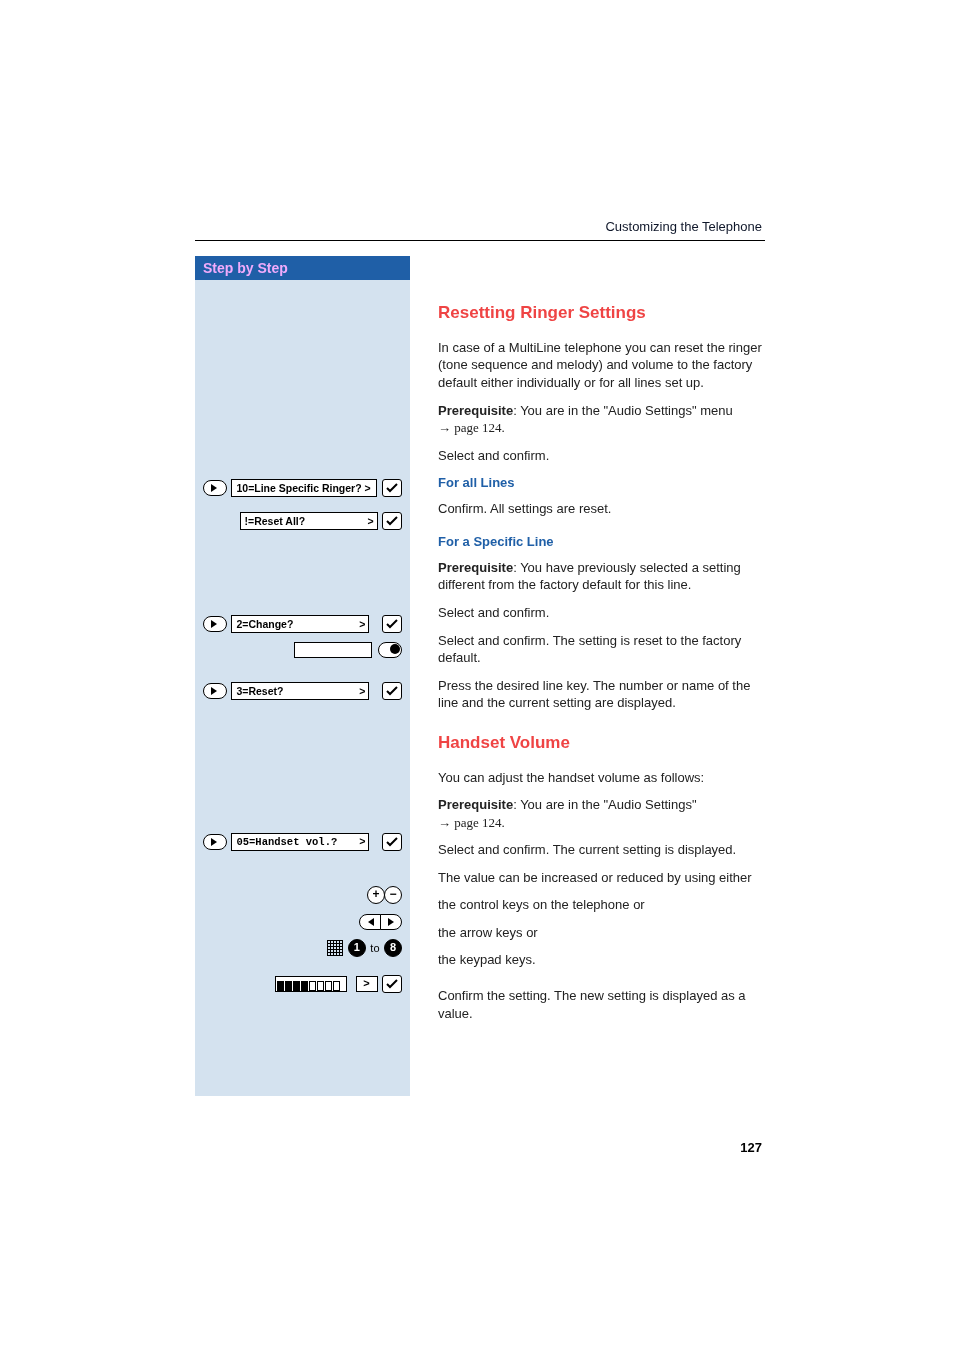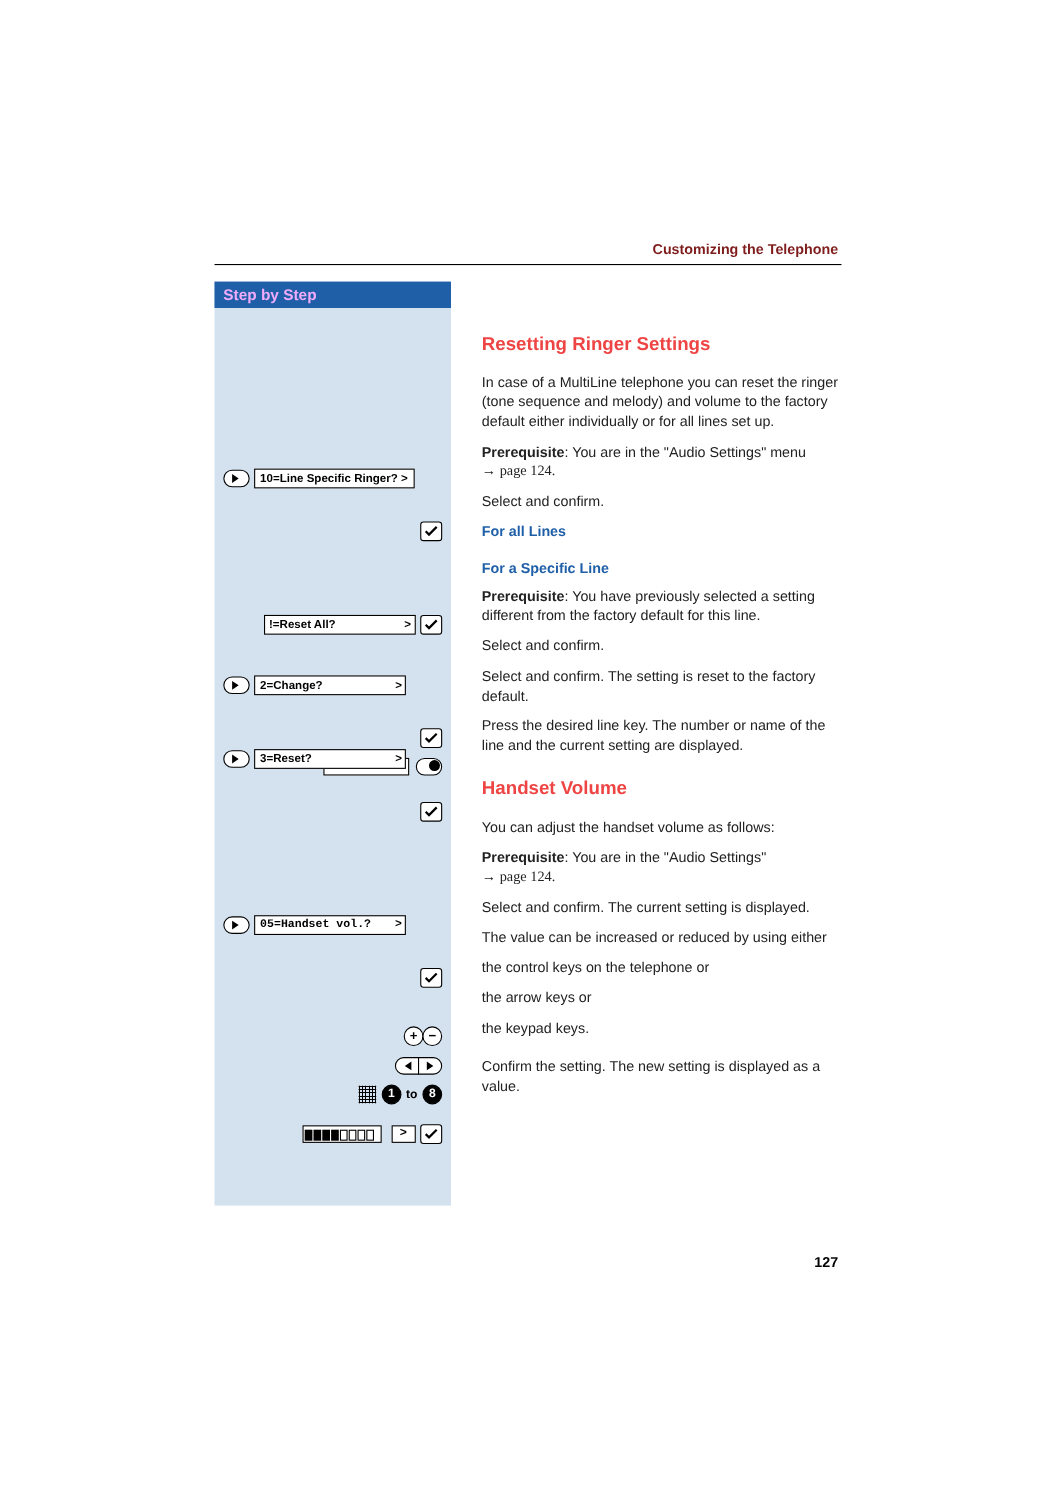--- a/index.html
+++ b/index.html
@@ -1,32 +1,32 @@
 <!DOCTYPE html>
 <html><head>
 <meta charset="utf-8">
 <style>
   html,body{margin:0;padding:0;background:#fff;font-family:Arial,Helvetica,sans-serif;color:#000;}
   .page{width:954px;height:1351px;position:relative;margin:0 auto;background:#fff;}
   .hr-top{position:absolute;left:195px;top:240px;width:570px;height:1px;background:#000;}
-  .hdr{position:absolute;right:192px;top:219px;font-size:13px;font-weight:bold;color:#7f1d1d;}
+  .hdr{position:absolute;right:192px;top:219px;font-size:13px;font-weight:normal;color:#0f172a;}
   .sidebar{position:absolute;left:195px;top:256px;width:215px;height:840px;background:#d4e2ef;}
   .sidebar-title{position:absolute;left:0;top:0;width:100%;height:24px;background:#1f5fa7;color:#f0abfc;font-size:14px;font-weight:bold;line-height:24px;padding-left:8px;box-sizing:border-box;}
   .content{position:absolute;left:438px;top:302px;width:328px;font-size:13px;line-height:1.35;color:#222;}
   .content h2{font-size:17px;font-weight:bold;color:#ef4444;margin:0 0 14px 0;}
   .content h3{font-size:13px;font-weight:bold;color:#1f5fa7;margin:0 0 8px 0;}
   .content p{margin:0 0 10px 0;}
   .arrow-ref{font-family:Liberation Serif, serif;}
   .step-row{position:absolute;left:195px;width:215px;height:20px;}
   .lcd{display:inline-block;border:1px solid #000;background:#fff;font-size:10.5px;font-weight:bold;padding:1px 4px;height:14px;line-height:14px;vertical-align:middle;box-sizing:content-box;}
   .oval{display:inline-block;border:1px solid #000;border-radius:10px;width:22px;height:14px;vertical-align:middle;position:relative;background:#fff;}
   .oval svg{position:absolute;left:4px;top:1px;}
   .box{display:inline-block;border:1.2px solid #000;border-radius:3px;width:18px;height:16px;vertical-align:middle;position:relative;background:#fff;}
   .box svg{position:absolute;left:2px;top:2px;}
-  .ralign{position:absolute;right:8px;top:0;white-space:nowrap;margin-top:48px;}
+  .ralign{position:absolute;right:8px;top:0;white-space:nowrap;}
   .lalign{position:absolute;left:8px;top:0;white-space:nowrap;}
   .circle{display:inline-block;border:1.2px solid #000;border-radius:50%;width:16px;height:16px;vertical-align:middle;position:relative;background:#fff;text-align:center;font-size:12px;line-height:15px;font-weight:bold;}
   .circleF{display:inline-block;border:1.2px solid #000;border-radius:50%;width:16px;height:16px;vertical-align:middle;position:relative;background:#000;color:#fff;text-align:center;font-size:11px;line-height:15px;font-weight:bold;}
   .hatched{display:inline-block;width:16px;height:16px;vertical-align:middle;background:repeating-linear-gradient(0deg,#000 0 1px,transparent 1px 3px),repeating-linear-gradient(90deg,#000 0 1px,transparent 1px 3px);}
   .progress{display:inline-block;border:1px solid #000;background:#fff;width:70px;height:14px;vertical-align:middle;position:relative;box-sizing:content-box;padding:0;}
   .progress .seg{display:inline-block;width:7px;height:10px;margin:2px 0 0 1px;}
   .progress .fill{background:#000;}
   .progress .empty{border:1px solid #000;box-sizing:border-box;height:10px;}
   .round-half-l{border-radius:10px 0 0 10px;width:20px;}
   .round-half-r{border-radius:0 10px 10px 0;width:20px;}
@@ -40,21 +40,21 @@
 <body>
 
 <div class="page">
   <div class="hdr">Customizing the Telephone</div>
   <div class="hr-top"></div>
 
   <div class="sidebar">
     <div class="sidebar-title">Step by Step</div>
   </div>
 
-  <div class="step-row" style="top:426px;">
+  <div class="step-row" style="top:478px;">
     <div class="lalign">
       <span class="oval"><svg width="14" height="12">
             <path d="M3 2 L9 6 L3 10 Z" fill="#000"></path>
           </svg></span>
       <span class="lcd" style="width:136px;">10=Line Specific Ringer? &gt;</span>
     </div>
     <div class="ralign">
       <span class="box"><svg width="14" height="12">
             <path d="M2 6 L5 9 L12 2" stroke="#000" stroke-width="2" fill="none"></path>
           </svg></span>
@@ -132,21 +132,21 @@
           </svg></span><span class="oval round-half-r" style="margin-left:-1px;"><svg width="14" height="12">
             <path d="M3 2 L9 6 L3 10 Z" fill="#000"></path>
           </svg></span>
     </div>
   </div>
 
   <div class="step-row" style="top:938px;">
     <div class="ralign">
       <span class="hatched"></span>
       <span class="circleF">1</span>
-      <span style="font-size:11px;font-weight:bold;vertical-align:middle;">to</span>
+      <span style="font-size:11px;font-weight:normal;vertical-align:middle;">to</span>
       <span class="circleF">8</span>
     </div>
   </div>
 
   <div class="step-row" style="top:974px;">
     <div class="ralign">
       <span class="progress">
         <span class="seg fill"></span><span class="seg fill"></span><span class="seg fill"></span><span class="seg fill"></span><span class="seg empty"></span><span class="seg empty"></span><span class="seg empty"></span><span class="seg empty"></span>
       </span>
       <span style="display:inline-block;border:1px solid #000;background:#fff;width:20px;height:14px;vertical-align:middle;text-align:center;line-height:13px;font-size:11px;font-weight:bold;margin-left:4px;">&gt;</span>
@@ -156,20 +156,21 @@
     </div>
   </div>
 
   <div class="content">
     <h2>Resetting Ringer Settings</h2>
     <p>In case of a MultiLine telephone you can reset the ringer (tone sequence and melody) and volume to the factory default either individually or for all lines set up.</p>
     <p><b>Prerequisite</b><span>: You are in the "Audio Settings" menu</span><br><span class="arrow-ref">→ page 124.</span></p>
     <p>Select and confirm.</p>
 
     <h3>For all Lines</h3>
+    <p>Confirm. All settings are reset.</p>
 
     <h3 style="margin-top:16px;">For a Specific Line</h3>
     <p><b>Prerequisite</b><span>: You have previously selected a setting different from the factory default for this line.</span></p>
     <p>Select and confirm.</p>
     <p>Select and confirm. The setting is reset to the factory default.</p>
     <p>Press the desired line key. The number or name of the line and the current setting are displayed.</p>
 
     <h2 style="margin-top:20px;">Handset Volume</h2>
     <p>You can adjust the handset volume as follows:</p>
     <p><b>Prerequisite</b><span>: You are in the "Audio Settings"</span><br><span class="arrow-ref">→ page 124.</span></p>

